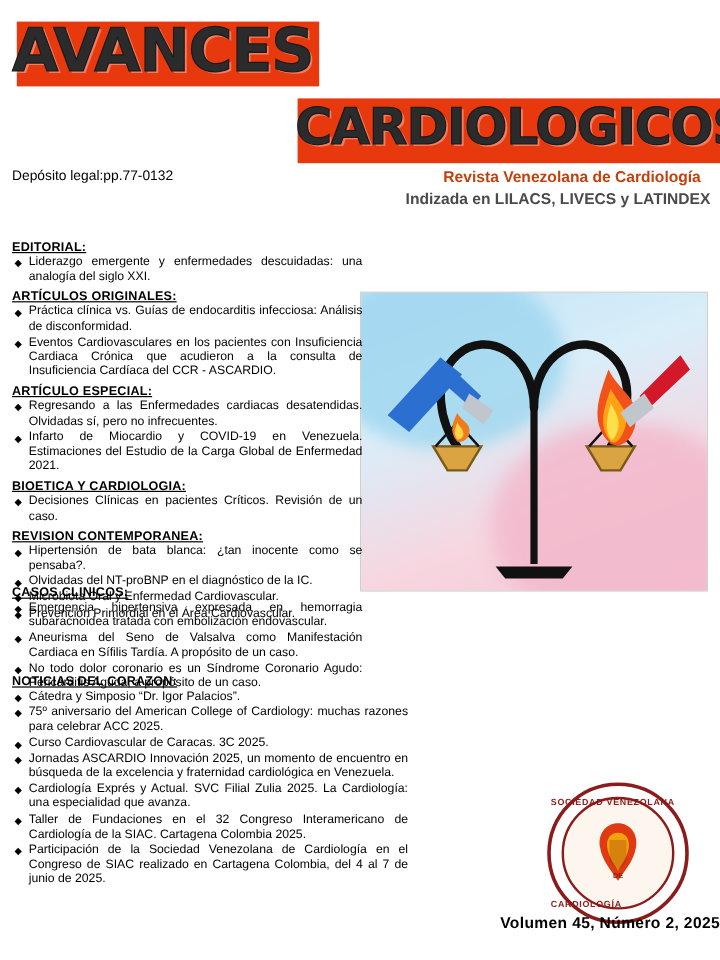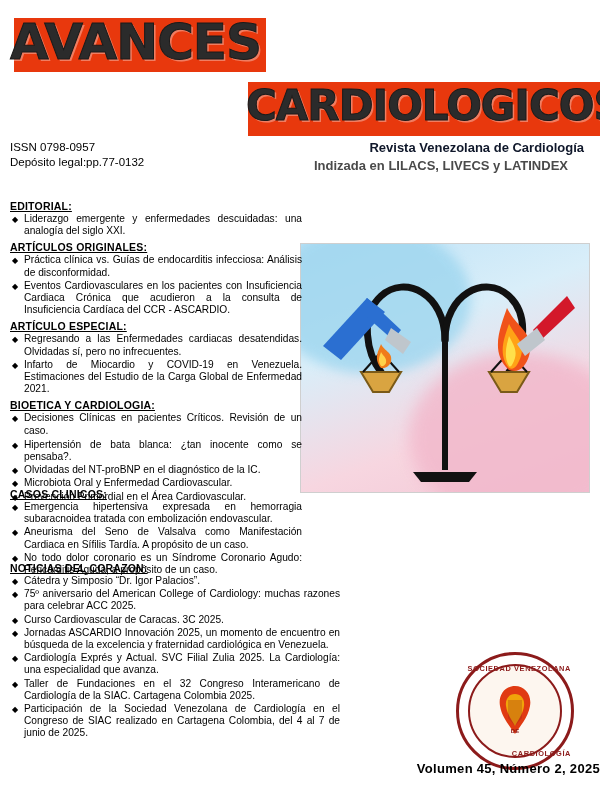--- a/index.html
+++ b/index.html
@@ -39,25 +39,25 @@
     -webkit-text-stroke:1px #1a1a1a;
     line-height:56px;
     text-shadow:2px 2px 0 rgba(255,255,255,0.35);
   }
   .issn {
     position:absolute; left:10px; top:140px;
     font-size:11.5px; line-height:15px; color:#000;
   }
   .sub1 {
     position:absolute; right:16px; top:140px;
-    font-size:13px; font-weight:bold; color:#0f172a;
+    font-size:13px; font-weight:bold; color:#c2410c;
     text-align:right;
   }
   .sub2 {
-    position:absolute; right:32px; top:158px;
+    position:absolute; right:8px; top:158px;
     font-size:13px; font-weight:bold; color:#4a4a4a;
     text-align:right;
   }
 
   
   .cover-art {
     position:absolute; left:300px; top:243px;
     width:288px; height:248px;
     border:1px solid #cfcfcf;
     overflow:hidden;
@@ -99,21 +99,21 @@
     width:112px; height:112px; border-radius:50%;
     background:#ffffff; border:3px solid #8c1b1b;
     box-shadow:0 0 0 2px #fff inset;
   }
   .seal-inner {
     position:absolute; left:9px; top:9px; width:90px; height:90px;
     border-radius:50%; border:2px solid #8c1b1b; background:#fdf6ef;
     overflow:hidden;
   }
   .seal-text-top, .seal-text-bottom {
-    position:absolute; width:112px; left:0; text-align:right;
+    position:absolute; width:112px; left:0; text-align:left;
     font-size:7.4px; font-weight:bold; color:#8c1b1b; letter-spacing:.6px;
   }
   .seal-text-top { top:9px; }
   .seal-text-bottom { bottom:9px; }
   .seal-de {
     position:absolute; left:0; width:112px; text-align:center; top:73px;
     font-size:6px; font-weight:bold; color:#8c1b1b;
   }
 
   
@@ -125,21 +125,20 @@
 </style>
 </head>
 <body>
 
 <div class="masthead">
   <div class="redbar-top"></div>
   <div class="redbar-bottom"></div>
   <div class="title-av">AVANCES</div>
   <div class="title-cd">CARDIOLOGICOS</div>
   <div class="issn">
-    <div>ISSN 0798-0957</div>
     <div>Depósito legal:pp.77-0132</div>
   </div>
   <div class="sub1">Revista Venezolana de Cardiología</div>
   <div class="sub2">Indizada en LILACS, LIVECS y LATINDEX</div>
 </div>
 
 <div class="cover-art">
   <div class="blob1"></div>
   <div class="blob2"></div>
   <svg class="heart-frame" viewBox="0 0 288 248">
@@ -197,20 +196,21 @@
   </div>
 
   <div>
     <div class="sec-head">BIOETICA Y CARDIOLOGIA:</div>
     <ul class="items">
       <li><span class="bullet">◆</span><span>Decisiones Clínicas en pacientes Críticos. Revisión de un caso.</span></li>
     </ul>
   </div>
 
   <div>
+    <div class="sec-head">REVISION CONTEMPORANEA:</div>
     <ul class="items">
       <li><span class="bullet">◆</span><span>Hipertensión de bata blanca: ¿tan inocente como se pensaba?.</span></li>
       <li><span class="bullet">◆</span><span>Olvidadas del NT-proBNP en el diagnóstico de la IC.</span></li>
       <li><span class="bullet">◆</span><span>Microbiota Oral y Enfermedad Cardiovascular.</span></li>
       <li><span class="bullet">◆</span><span>Prevención Primordial en el Área Cardiovascular.</span></li>
     </ul>
   </div>
 </div>
 
 <div class="lower-block">

